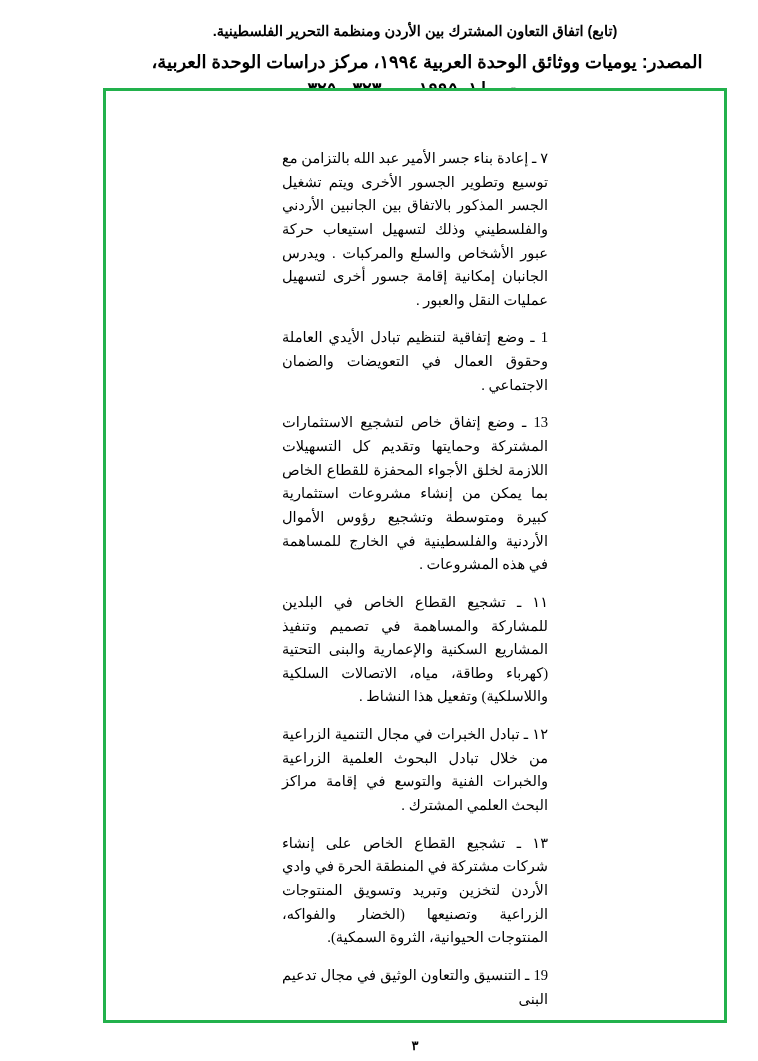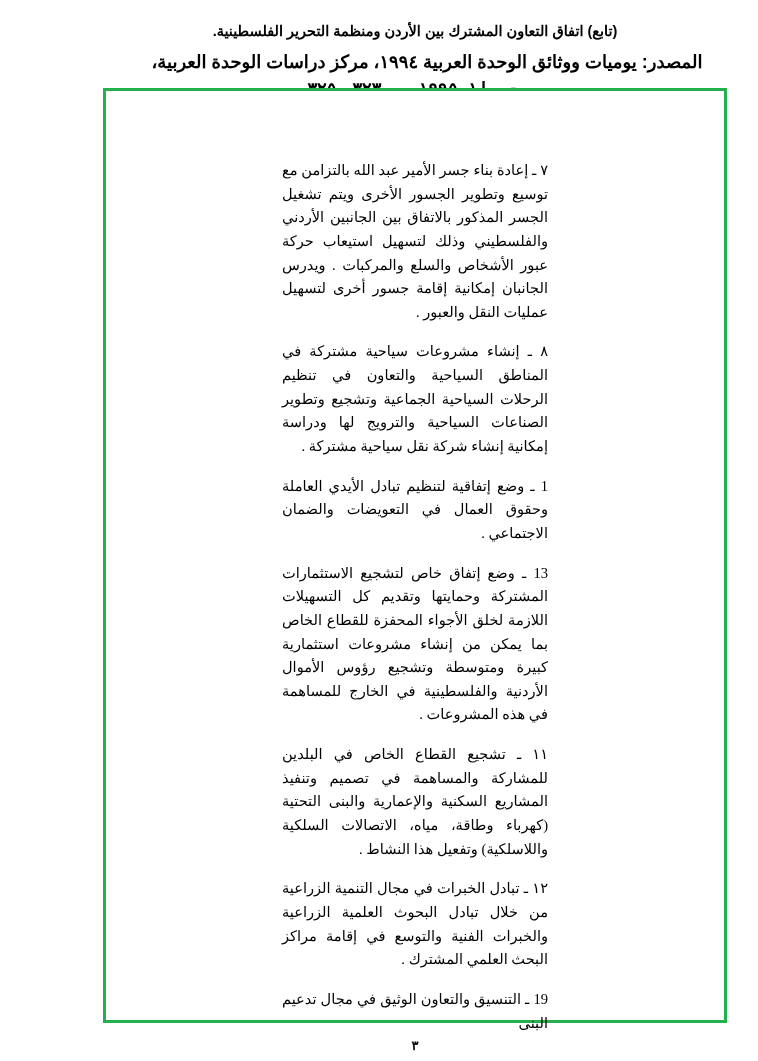--- a/index.html
+++ b/index.html
@@ -54,21 +54,21 @@
     position: absolute;
     top: 52px;
     right: 176px;
     left: 176px;
     font-size: 14.6px;
     line-height: 1.62;
     text-align: justify;
     text-justify: inter-word;
   }
   .para {
-    margin: 16px 0 14px 0;
+    margin: 4px 0 14px 0;
     text-align: justify;
   }
   .para:last-child {
     margin-bottom: 0;
   }
   .page-number {
     position: absolute;
     bottom: 8px;
     left: 0;
     right: 0;
@@ -82,24 +82,24 @@
 <body>
 
 <div class="page">
 
   <h1 class="doc-title">(تابع) اتفاق التعاون المشترك بين الأردن ومنظمة التحرير الفلسطينية.</h1>
   <p class="doc-source">المصدر: يوميات ووثائق الوحدة العربية ١٩٩٤، مركز دراسات الوحدة العربية، بيروت، ط١، ١٩٩٥، ص ٣٢٣ - ٣٢٥.</p>
 
   <div class="frame">
     <div class="content">
       <p class="para">٧ ـ إعادة بناء جسر الأمير عبد الله بالتزامن مع توسيع وتطوير الجسور الأخرى ويتم تشغيل الجسر المذكور بالاتفاق بين الجانبين الأردني والفلسطيني وذلك لتسهيل استيعاب حركة عبور الأشخاص والسلع والمركبات . ويدرس الجانبان إمكانية إقامة جسور أخرى لتسهيل عمليات النقل والعبور .</p>
-      <p class="para">٨ ـ إنشاء مشروعات سياحية مشتركة في المناطق السياحية والتعاون في تنظيم الرحلات السياحية الجماعية وتشجيع وتطوير الصناعات السياحية والترويج لها ودراسة إمكانية إنشاء شركة نقل سياحية مشتركة .</p>
       <p class="para">1 ـ وضع إتفاقية لتنظيم تبادل الأيدي العاملة وحقوق العمال في التعويضات والضمان الاجتماعي .</p>
       <p class="para">13 ـ وضع إتفاق خاص لتشجيع الاستثمارات المشتركة وحمايتها وتقديم كل التسهيلات اللازمة لخلق الأجواء المحفزة للقطاع الخاص بما يمكن من إنشاء مشروعات استثمارية كبيرة ومتوسطة وتشجيع رؤوس الأموال الأردنية والفلسطينية في الخارج للمساهمة في هذه المشروعات .</p>
       <p class="para">١١ ـ تشجيع القطاع الخاص في البلدين للمشاركة والمساهمة في تصميم وتنفيذ المشاريع السكنية والإعمارية والبنى التحتية (كهرباء وطاقة، مياه، الاتصالات السلكية واللاسلكية) وتفعيل هذا النشاط .</p>
       <p class="para">١٢ ـ تبادل الخبرات في مجال التنمية الزراعية من خلال تبادل البحوث العلمية الزراعية والخبرات الفنية والتوسع في إقامة مراكز البحث العلمي المشترك .</p>
+      <p class="para">١٣ ـ تشجيع القطاع الخاص على إنشاء شركات مشتركة في المنطقة الحرة في وادي الأردن لتخزين وتبريد وتسويق المنتوجات الزراعية وتصنيعها (الخضار والفواكه، المنتوجات الحيوانية، الثروة السمكية).</p>
       <p class="para">19 ـ التنسيق والتعاون الوثيق في مجال تدعيم البنى</p>
     </div>
   </div>
 
   <div class="page-number">٣</div>
 
 </div>
 
 </body></html>

